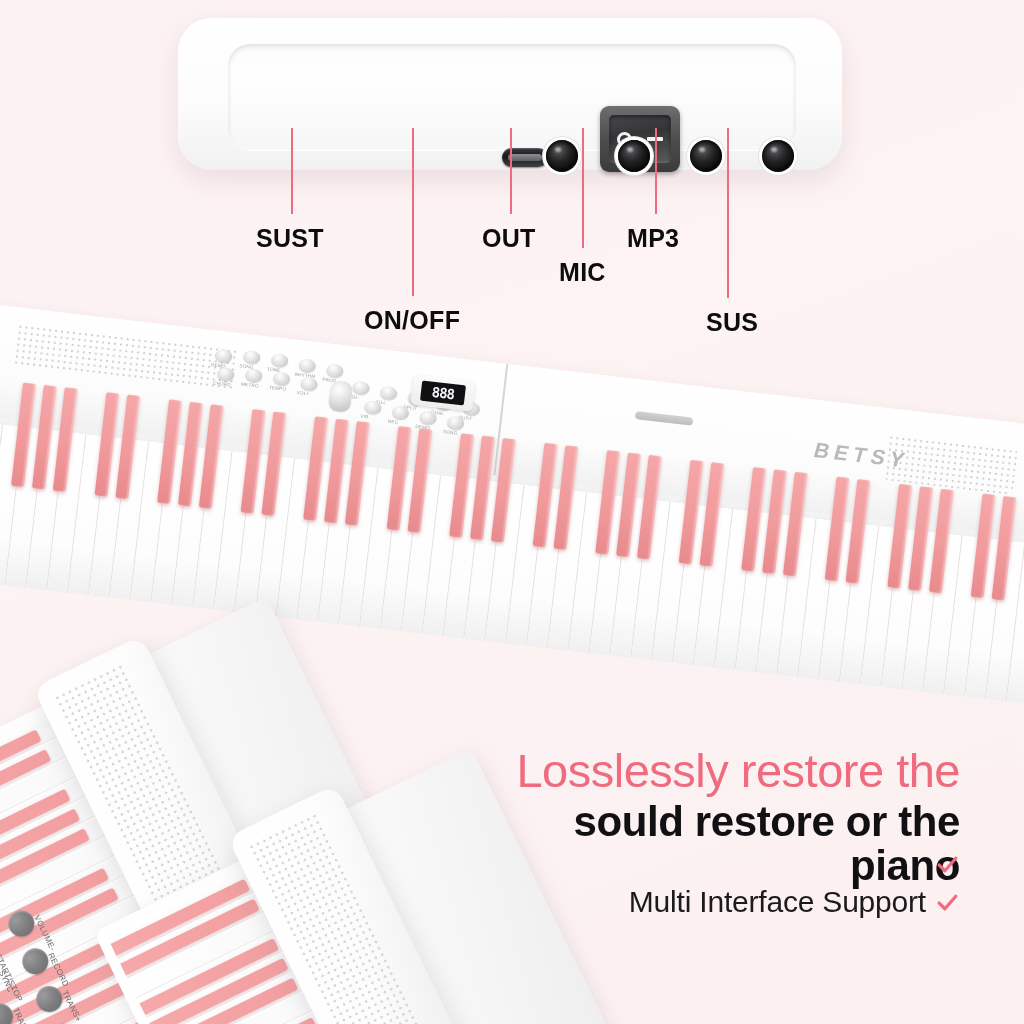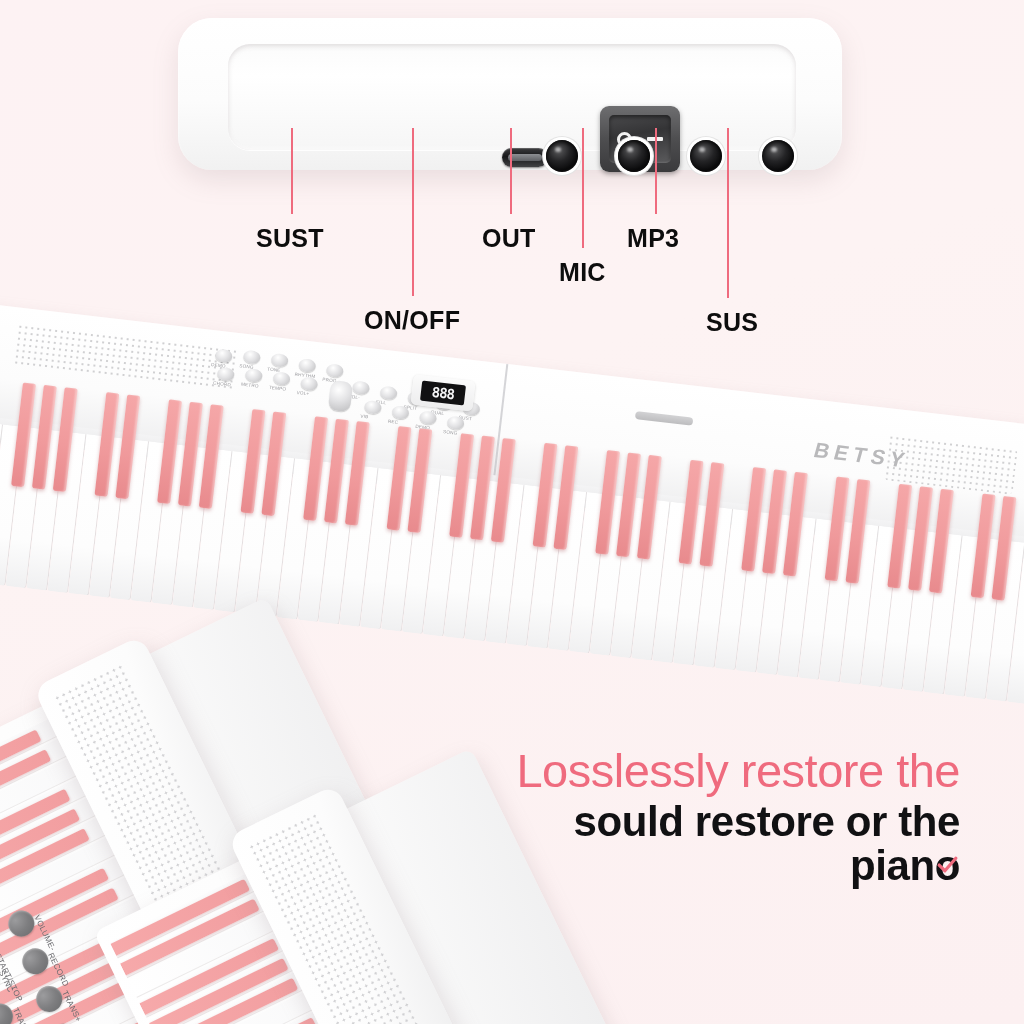--- a/index.html
+++ b/index.html
@@ -596,15 +596,21 @@
 
   <div class="headline-1">Losslessly restore the</div>
   <div class="headline-2">sould restore or the piano</div>
 
   <div class="features" id="featureList">
       <div class="feat-row">
         <svg class="check" viewBox="0 0 24 24">
           <path d="M4 12.5 L9.5 18 L20 6" fill="none" stroke="#ef6b7e" stroke-width="3.1" stroke-linecap="round" stroke-linejoin="round"></path>
         </svg>
       </div>
+      <div class="feat-row">
+        <span class="feat-text">Multi Interface Support</span>
+        <svg class="check" viewBox="0 0 24 24">
+          <path d="M4 12.5 L9.5 18 L20 6" fill="none" stroke="#ef6b7e" stroke-width="3.1" stroke-linecap="round" stroke-linejoin="round"></path>
+        </svg>
+      </div>
     </div>
 
 </div>
 
 </body></html>

